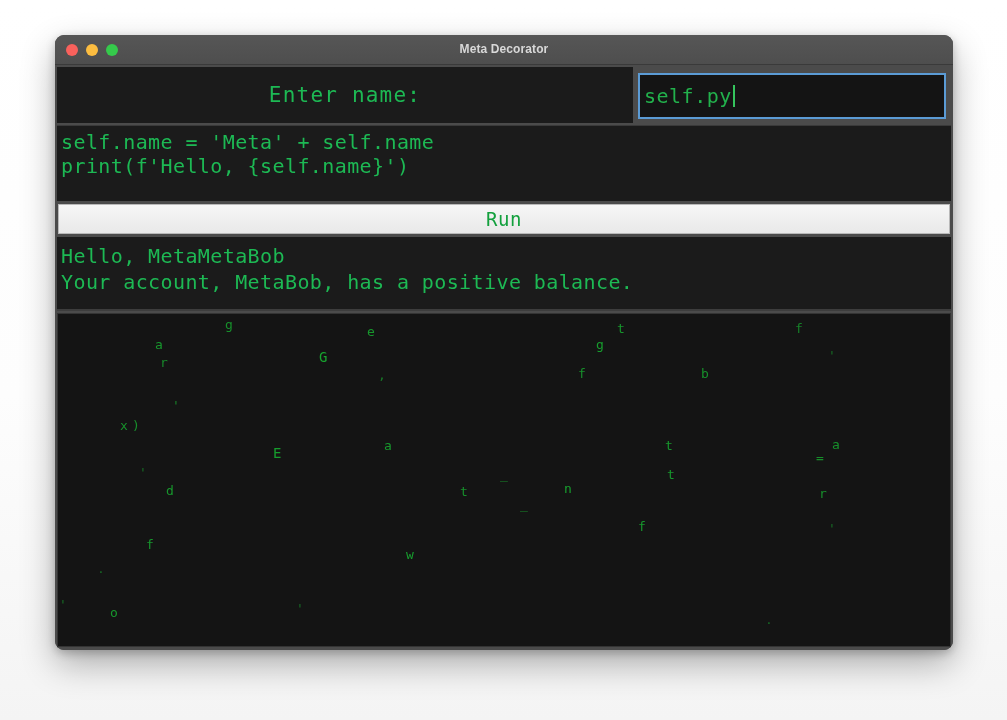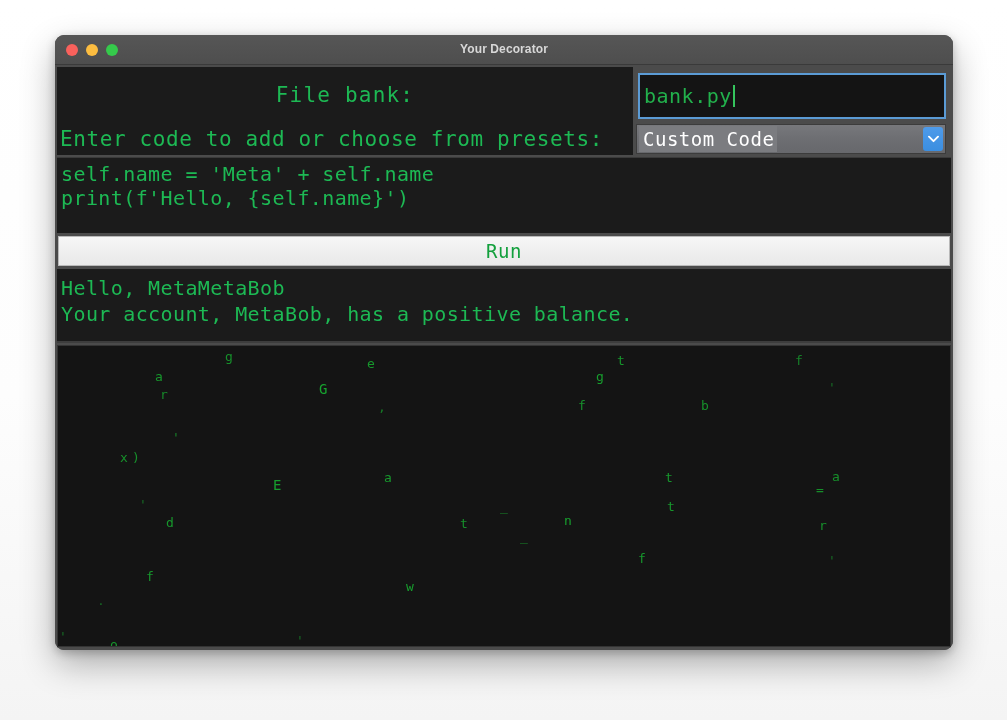--- a/index.html
+++ b/index.html
@@ -282,48 +282,35 @@
 <div id="root">
 
   <div class="window">
 
     <div class="titlebar">
       <div class="traffic">
         <span class="light red"></span>
         <span class="light yellow"></span>
         <span class="light green"></span>
       </div>
-      <div class="title-text">Your Decorator</div>
+      <div class="title-text">Meta Decorator</div>
     </div>
 
     <div class="win-body">
 
       <div class="row-filename">
-        <div class="label-cell">File bank:</div>
+        <div class="label-cell">Enter name:</div>
         <div class="field-cell">
           <div class="filename-input">
-            <span>bank.py</span>
+            <span>self.py</span>
               <span class="caret"></span>
           </div>
         </div>
       </div>
 
-      <div class="row-presets">
-        <div class="prompt-cell">Enter code to add or choose from presets:</div>
-        <div class="select-cell">
-          <div class="combo">
-            <span class="combo-value">Custom Code</span>
-            <span class="combo-arrow">
-              <svg width="11" height="8" viewBox="0 0 11 8" aria-hidden="true">
-                <path d="M1 1.7 L5.5 6.2 L10 1.7" fill="none" stroke="#ffffff" stroke-width="1.9" stroke-linecap="round" stroke-linejoin="round"></path>
-              </svg>
-            </span>
-          </div>
-        </div>
-      </div>
 
       <div class="code-editor">self.name = 'Meta' + self.name
 print(f'Hello, {self.name}')</div>
 
       <div class="row-buttons">
         <div class="btn">Run</div>
       </div>
 
       <div class="output">Hello, MetaMetaBob
 Your account, MetaBob, has a positive balance.</div>

